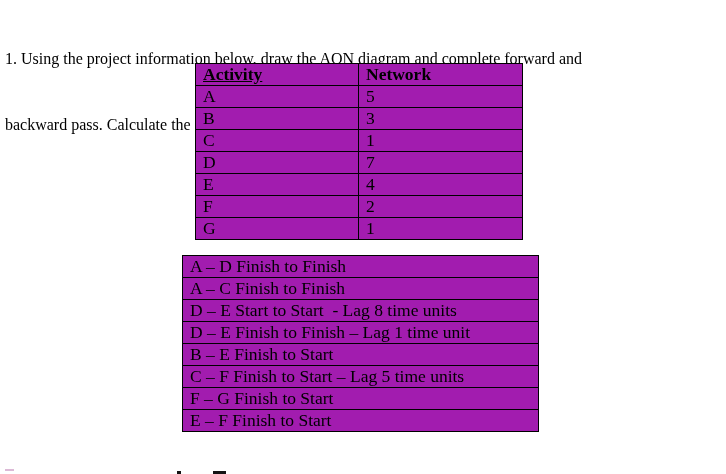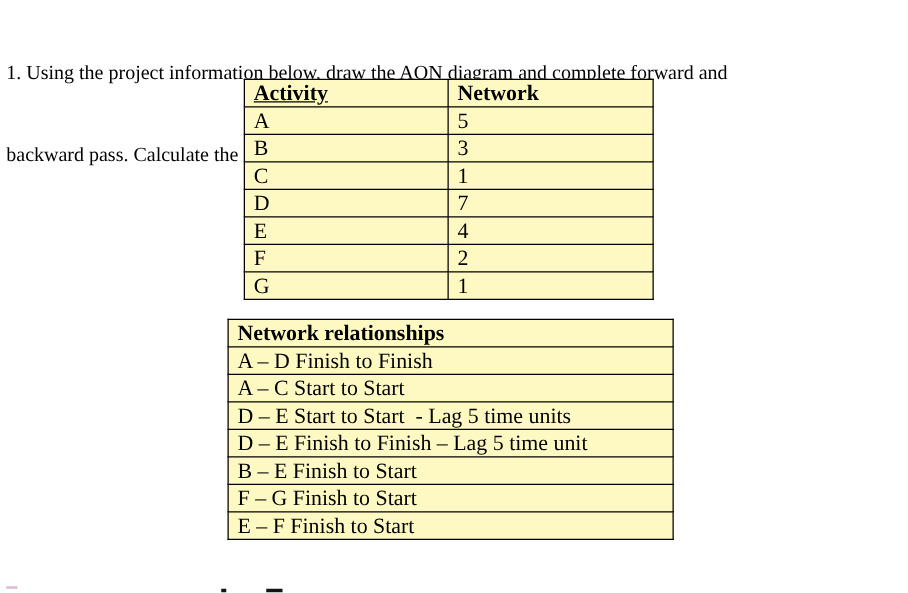--- a/index.html
+++ b/index.html
@@ -11,21 +11,21 @@
   }
   .question {
     position: absolute; left: 5px; top: 4px; width: 718px;
     font-size: 16px; line-height: 22px; white-space: pre;
   }
   .question .line { display: block; }
   .points { font-weight: bold; font-style: italic; }
 
   table.doc-table {
     position: absolute; border-collapse: collapse; table-layout: fixed;
-    background: #fef9c3;
+    background: #a21caf;
   }
   .doc-table td, .doc-table th {
     border: 1px solid #000000;
     font-size: 17.5px; text-align: left; vertical-align: middle;
     padding: 0 4px 0 7px; white-space: pre; overflow: hidden;
     font-weight: normal;
   }
   .doc-table th { font-weight: bold; }
   th.underlined span { text-decoration: underline; }
 
@@ -91,36 +91,36 @@
     </tr>
   </tbody>
 </table>
 
 <table id="network-table" class="doc-table">
   <colgroup>
       <col style="width:356px">
     </colgroup>
   <tbody>
     <tr>
-      <th><span>Network relationships</span></th>
-    </tr>
-    <tr>
         <td>A – D Finish to Finish</td>
       </tr>
     <tr>
-        <td>A – C Start to Start</td>
+        <td>A – C Finish to Finish</td>
       </tr>
     <tr>
-        <td>D – E Start to Start  - Lag 5 time units</td>
+        <td>D – E Start to Start  - Lag 8 time units</td>
       </tr>
     <tr>
-        <td>D – E Finish to Finish – Lag 5 time unit</td>
+        <td>D – E Finish to Finish – Lag 1 time unit</td>
       </tr>
     <tr>
         <td>B – E Finish to Start</td>
+      </tr>
+    <tr>
+        <td>C – F Finish to Start – Lag 5 time units</td>
       </tr>
     <tr>
         <td>F – G Finish to Start</td>
       </tr>
     <tr>
         <td>E – F Finish to Start</td>
       </tr>
   </tbody>
 </table>
 

